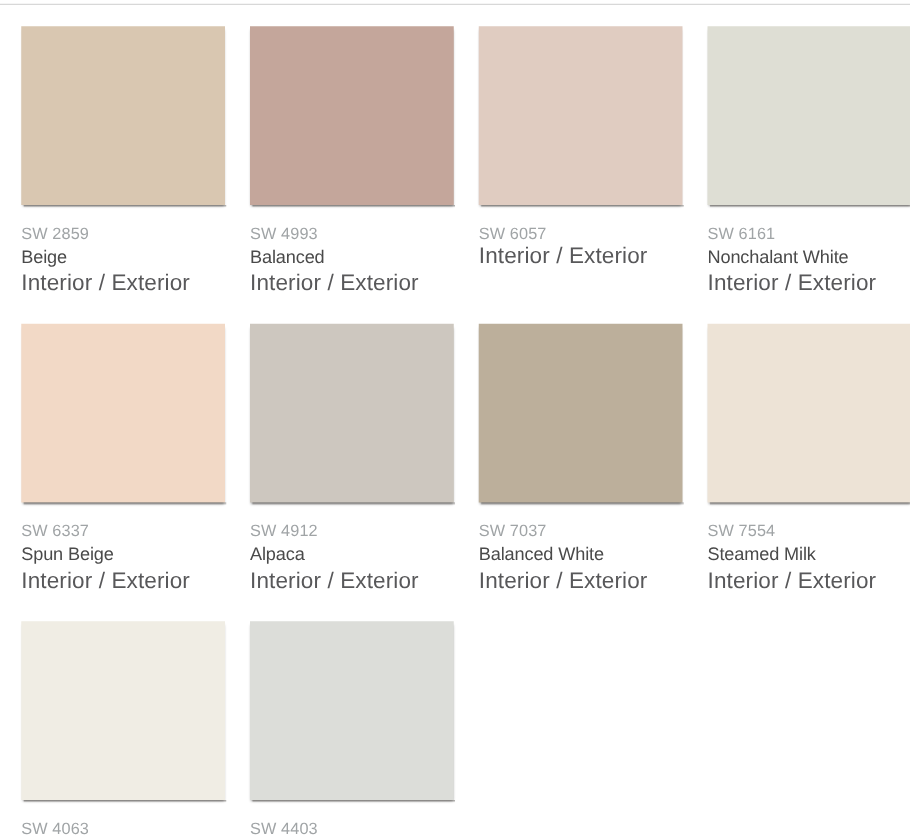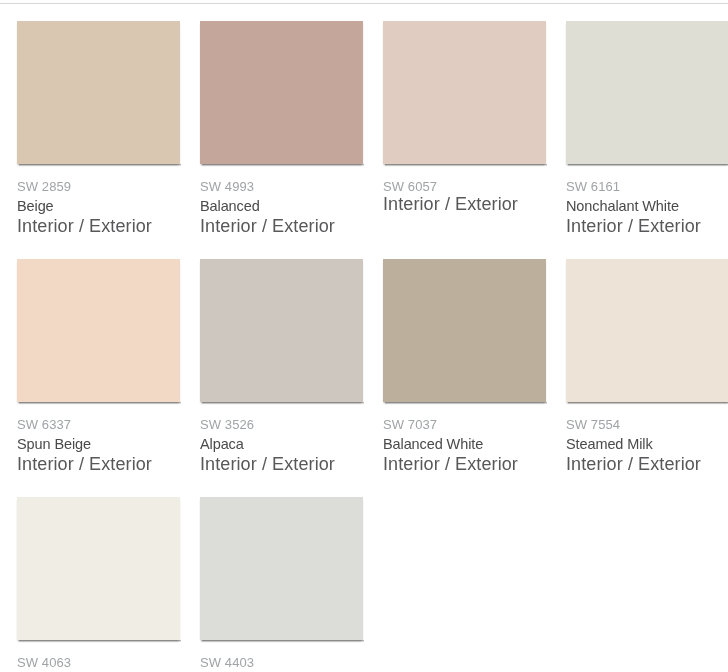--- a/index.html
+++ b/index.html
@@ -131,21 +131,21 @@
       <div class="swatch-chip" style="background: rgb(242, 217, 198);"></div>
       <div class="card-text">
         <div class="color-code">SW 6337</div>
         <div class="color-name">Spun Beige</div>
         <div class="color-usage">Interior / Exterior</div>
       </div>
     </div>
     <div class="color-card">
       <div class="swatch-chip" style="background: rgb(205, 199, 191);"></div>
       <div class="card-text">
-        <div class="color-code">SW 3526</div>
+        <div class="color-code">SW 4912</div>
         <div class="color-name">Alpaca</div>
         <div class="color-usage">Interior / Exterior</div>
       </div>
     </div>
     <div class="color-card">
       <div class="swatch-chip" style="background: rgb(188, 175, 155);"></div>
       <div class="card-text">
         <div class="color-code">SW 7037</div>
         <div class="color-name">Balanced White</div>
         <div class="color-usage">Interior / Exterior</div>

